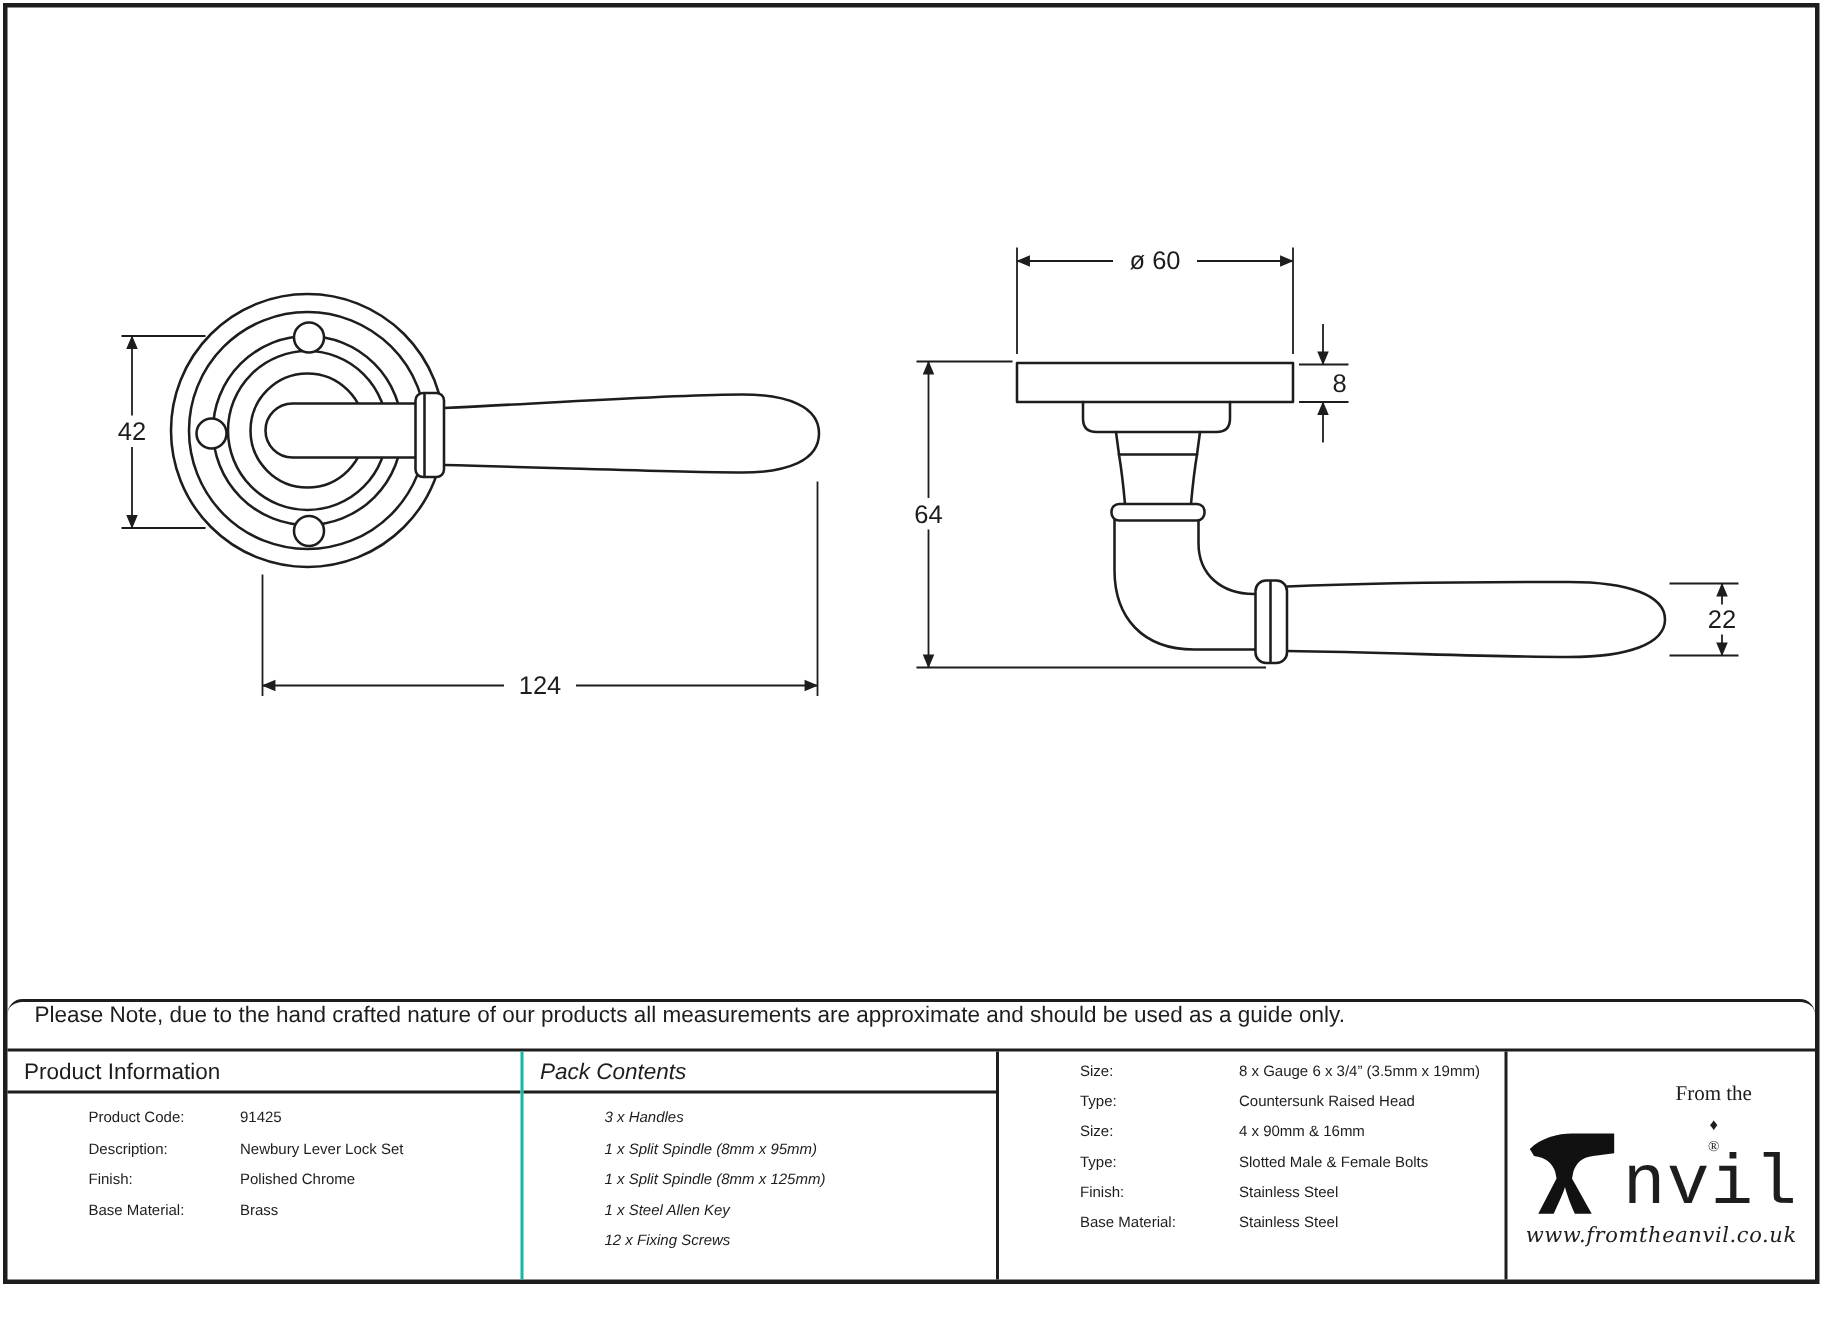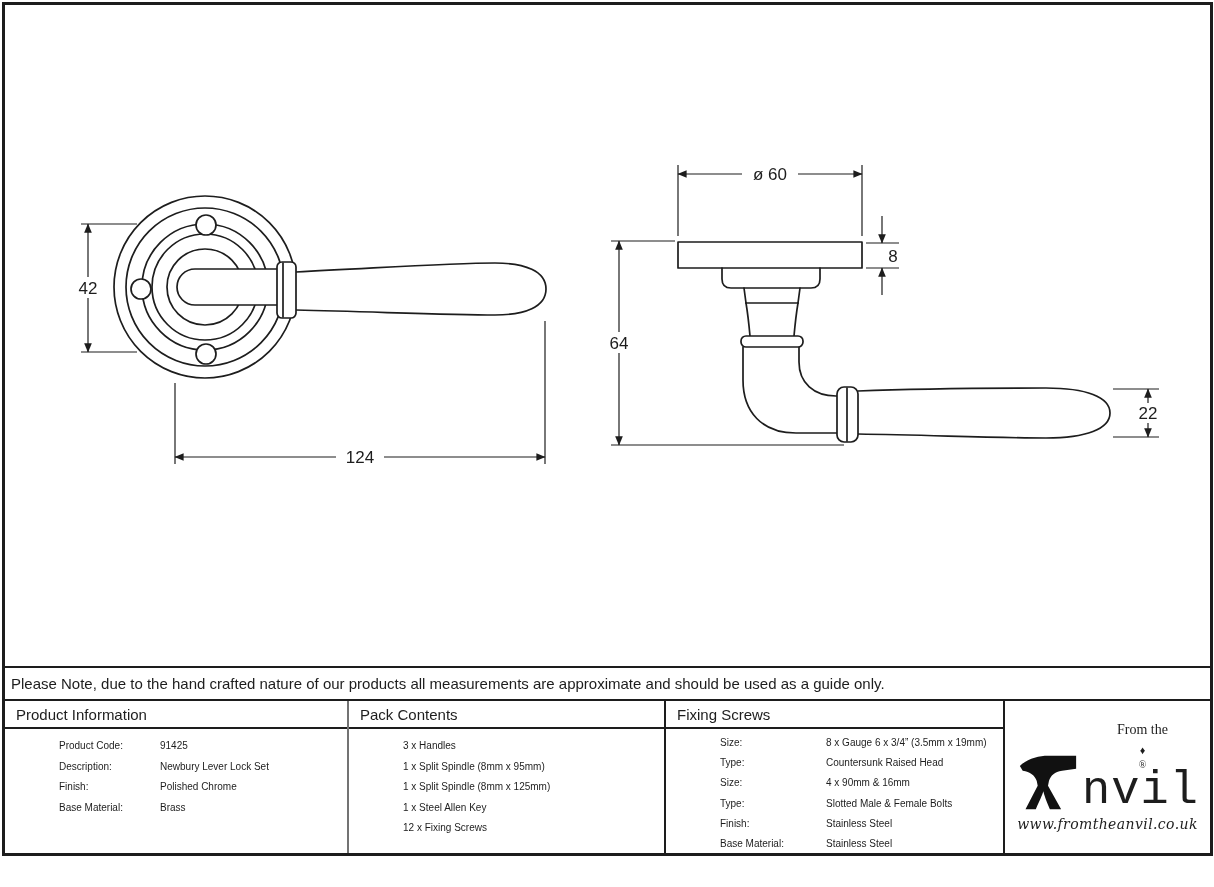--- a/index.html
+++ b/index.html
@@ -10,27 +10,27 @@
   }
   .sheet {
     position:absolute; left:2px; top:2px; width:1205px; height:848px;
     border:3px solid #1d1d1d; display:flex; flex-direction:column; background:#fff;
   }
   .drawing-area { position:relative; height:661px; flex:0 0 auto; }
   .drawing-area svg { position:absolute; left:0; top:0; }
 
   .note-row {
     flex:0 0 auto; height:31px; border-top:2px solid #1d1d1d;
-    display:flex; align-items:center; padding:0 6px; font-size:15px;
+    display:flex; padding:0 18px; font-size:15px;border-radius:10px;
   }
 
   .table-row { flex:1; border-top:2px solid #1d1d1d; display:flex; min-height:0; }
   .col { display:flex; flex-direction:column; min-width:0; }
   .col-product { width:342px; }
-  .col-pack    { width:315px; border-left:2px solid #737373; }
+  .col-pack    { width:315px; border-left:2px solid #14b8a6;font-style:italic; }
   .col-fixing  { width:337px; border-left:2px solid #1d1d1d; }
   .col-logo    { flex:1; border-left:2px solid #1d1d1d; align-items:center; justify-content:center; }
 
   .col-header {
     flex:0 0 auto; height:26px; border-bottom:2px solid #1d1d1d;
     display:flex; align-items:center; padding:0 11px; font-size:15px;
   }
   .col-body { flex:1; padding:7px 8px 0 11px; font-size:10px;margin-left:43px; }
   .col-body.tight { padding-top:4px; }
 
@@ -190,21 +190,20 @@
         <div class="col-body">
           <div class="list-item">3 x Handles</div>
           <div class="list-item">1 x Split Spindle (8mm x 95mm)</div>
           <div class="list-item">1 x Split Spindle (8mm x 125mm)</div>
           <div class="list-item">1 x Steel Allen Key</div>
           <div class="list-item">12 x Fixing Screws</div>
         </div>
       </div>
 
       <div class="col col-fixing">
-        <div class="col-header">Fixing Screws</div>
         <div class="col-body tight">
           <div class="kv-row">
             <span>Size:</span>
             <span>8 x Gauge 6 x 3/4” (3.5mm x 19mm)</span>
           </div>
           <div class="kv-row">
             <span>Type:</span>
             <span>Countersunk Raised Head</span>
           </div>
           <div class="kv-row">

